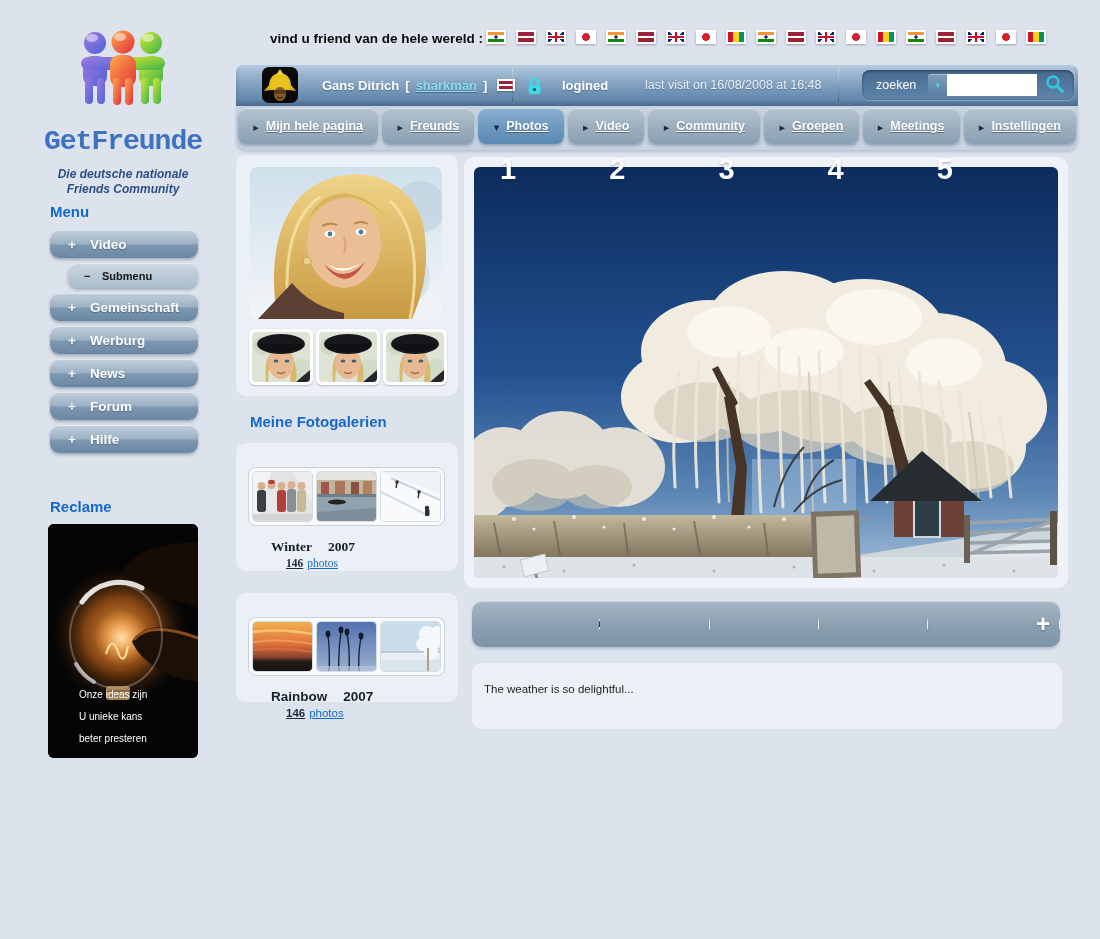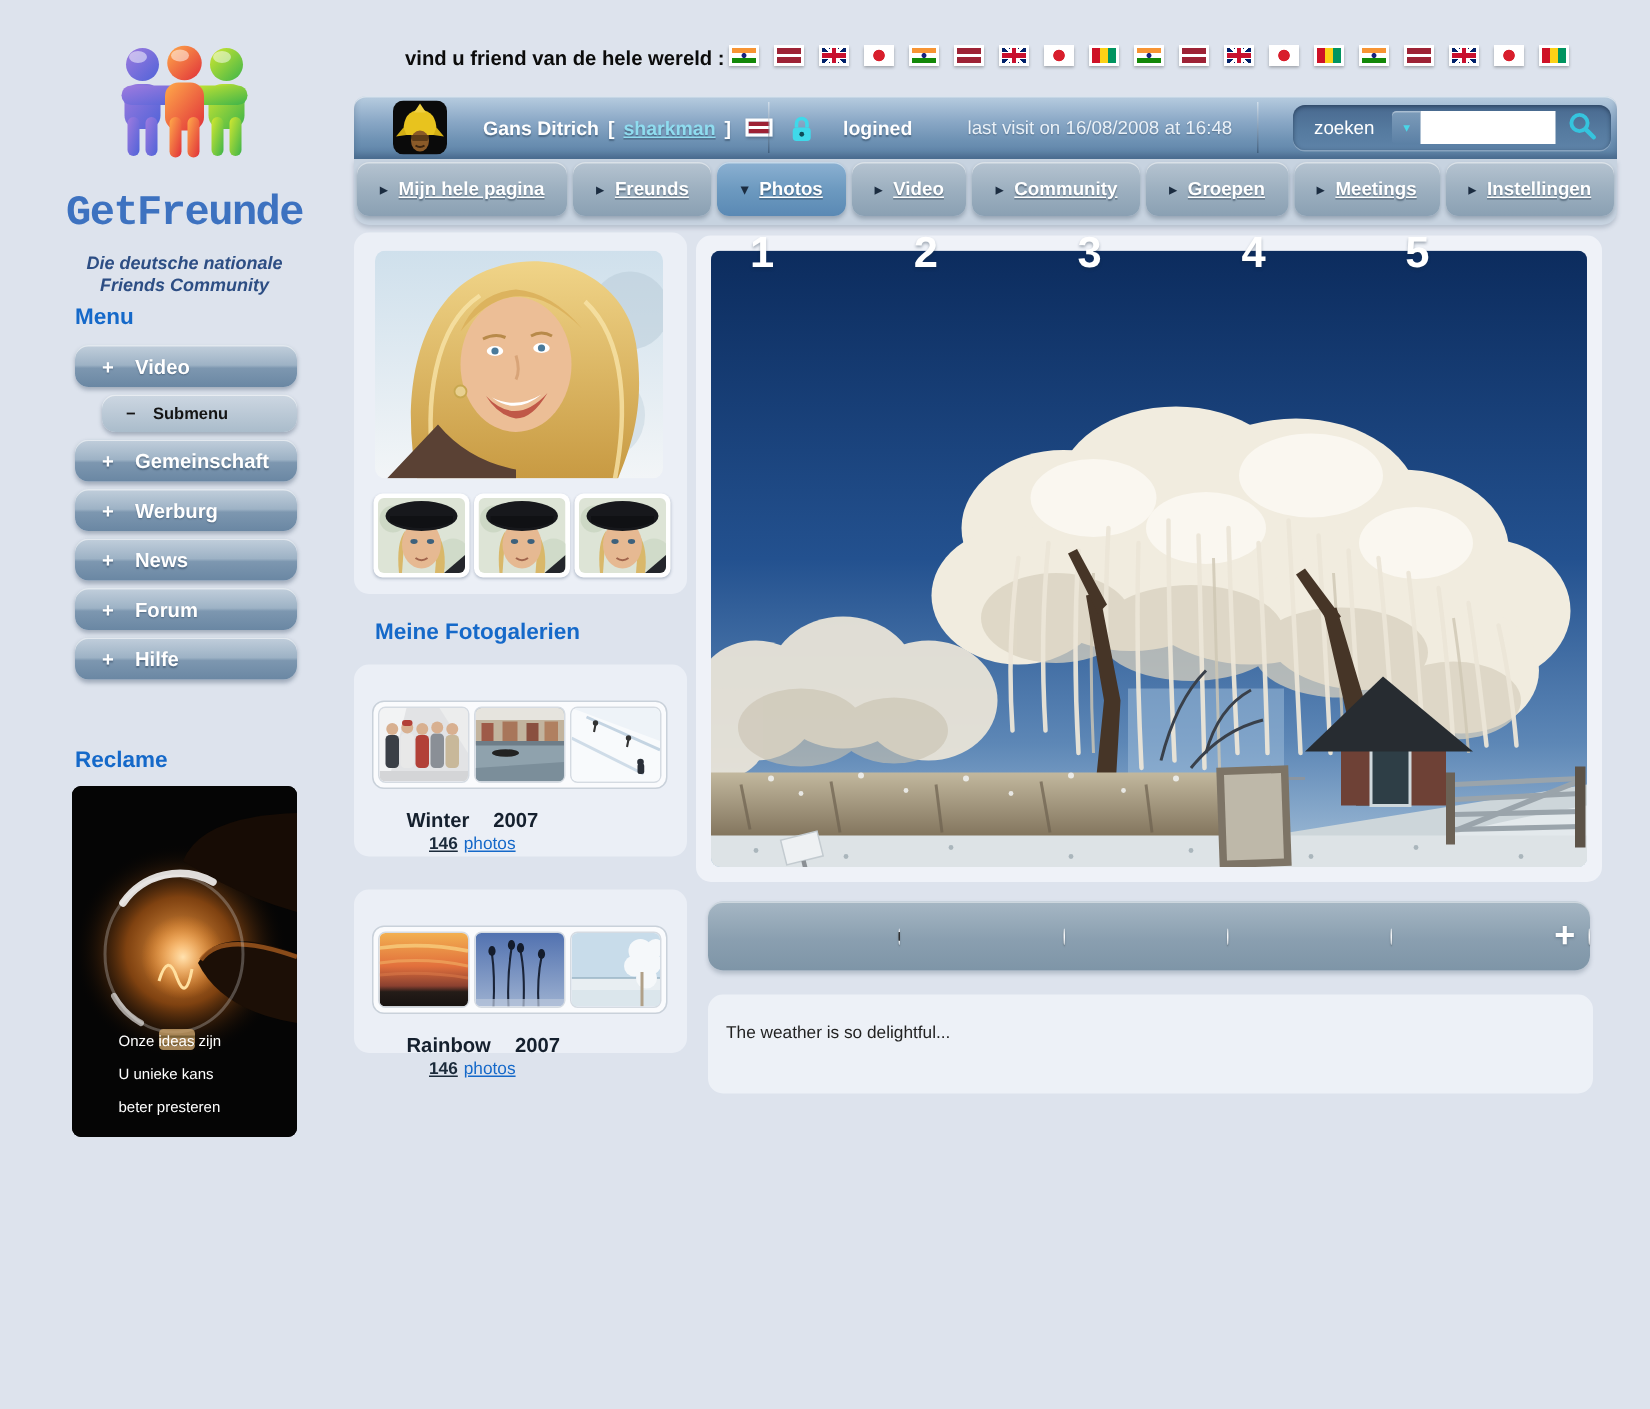--- a/index.html
+++ b/index.html
@@ -105,21 +105,21 @@
   .profile-panel { left:236px; top:155px; width:222px; height:241px; }
   .profile-photo { position:absolute; left:14px; top:12px; width:192px; height:152px;
     border-radius:7px; overflow:hidden; cursor:pointer; }
   .profile-thumbs { position:absolute; left:13px; top:174px; display:flex; gap:3px; }
   .pthumb { width:64px; height:56px; background:#fff; border-radius:6px; padding:3px; cursor:pointer;
     box-shadow:0 1px 2px rgba(60,80,110,.3); }
   .pthumb svg { border-radius:4px; display:block; }
 
   .galleries-heading { position:absolute; left:250px; top:413px; font-size:15px; font-weight:bold; color:#1569c9; }
 
-  .gallery-card1 { left:236px; top:443px; width:222px; height:128px; }
+  .gallery-card1 { left:236px; top:443px; width:222px; height:128px;font-family:Liberation Serif, serif; }
   .gallery-card2 { left:236px; top:593px; width:222px; height:109px; }
   .gstrip { position:absolute; left:12px; top:24px; width:197px; height:59px; background:#fafbfd;
     border:1px solid #c9d1da; border-radius:8px; display:flex; gap:5px; padding:4px; }
   .gthumb { width:59px; height:49px; border-radius:4px; overflow:hidden; cursor:pointer;
     box-shadow:0 0 0 1px #d5dbe2; }
   .g-title { position:absolute; left:35px; top:96px; font-size:13.5px; font-weight:bold; color:#15202e; }
   .g-year { margin-left:16px; }
   .g-link { position:absolute; left:50px; top:114px; font-size:11.5px; cursor:pointer; }
   .g-count { font-weight:bold; color:#1b2a3a; text-decoration:underline; }
   .g-plabel { color:#1569c9; text-decoration:underline; margin-left:4px; }

